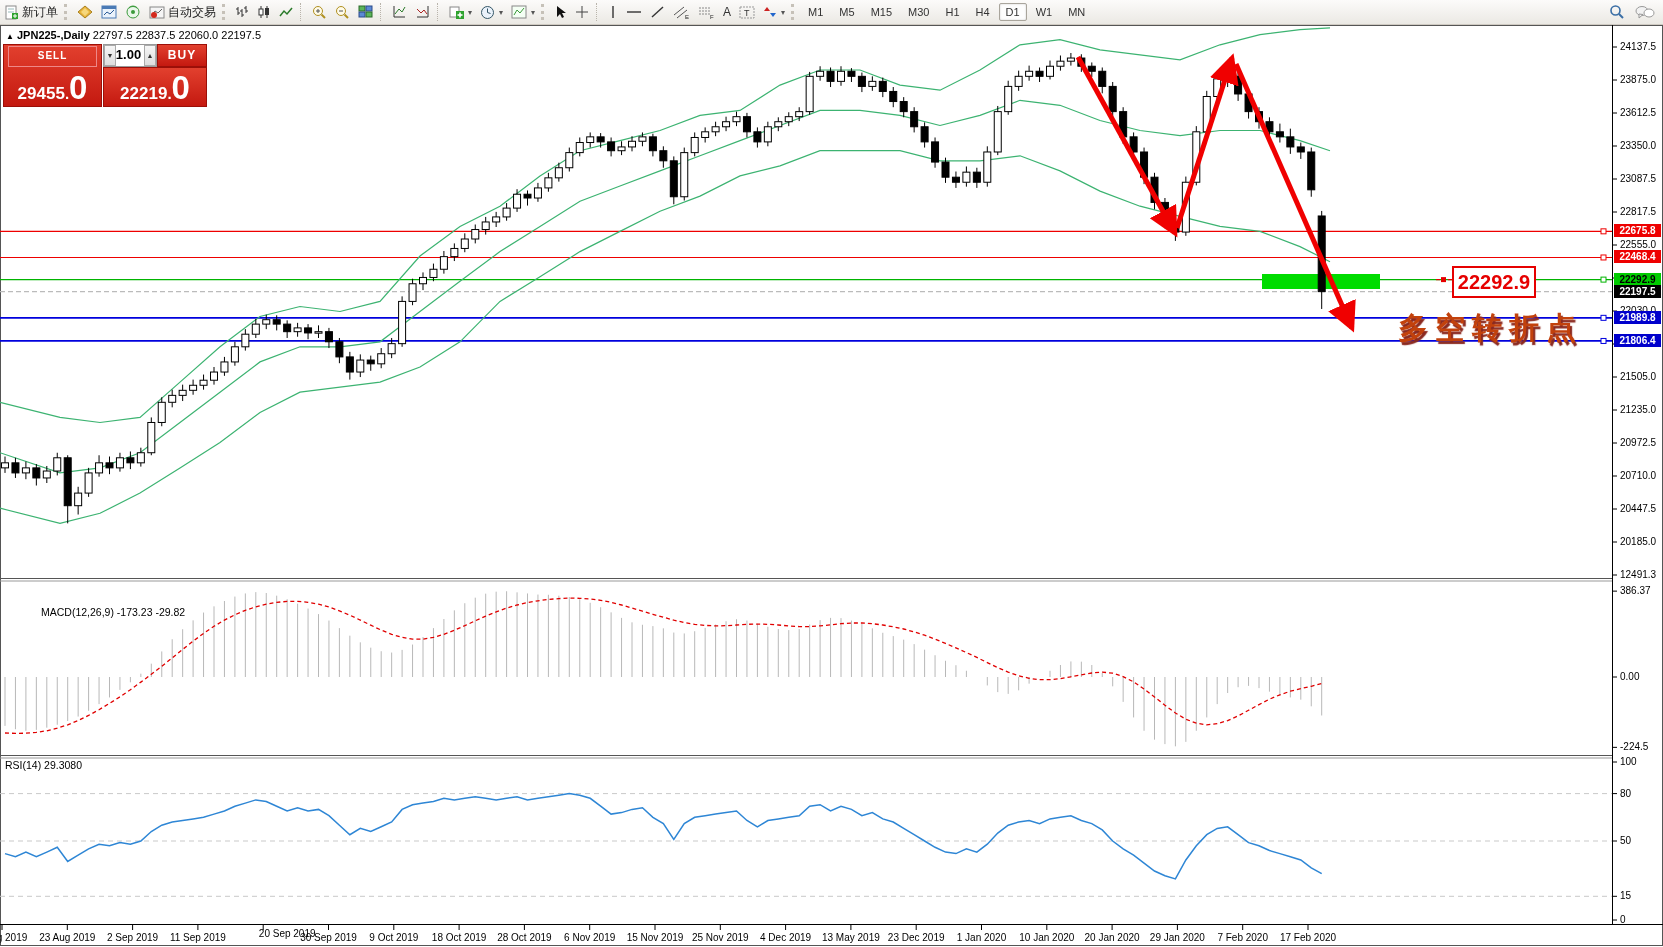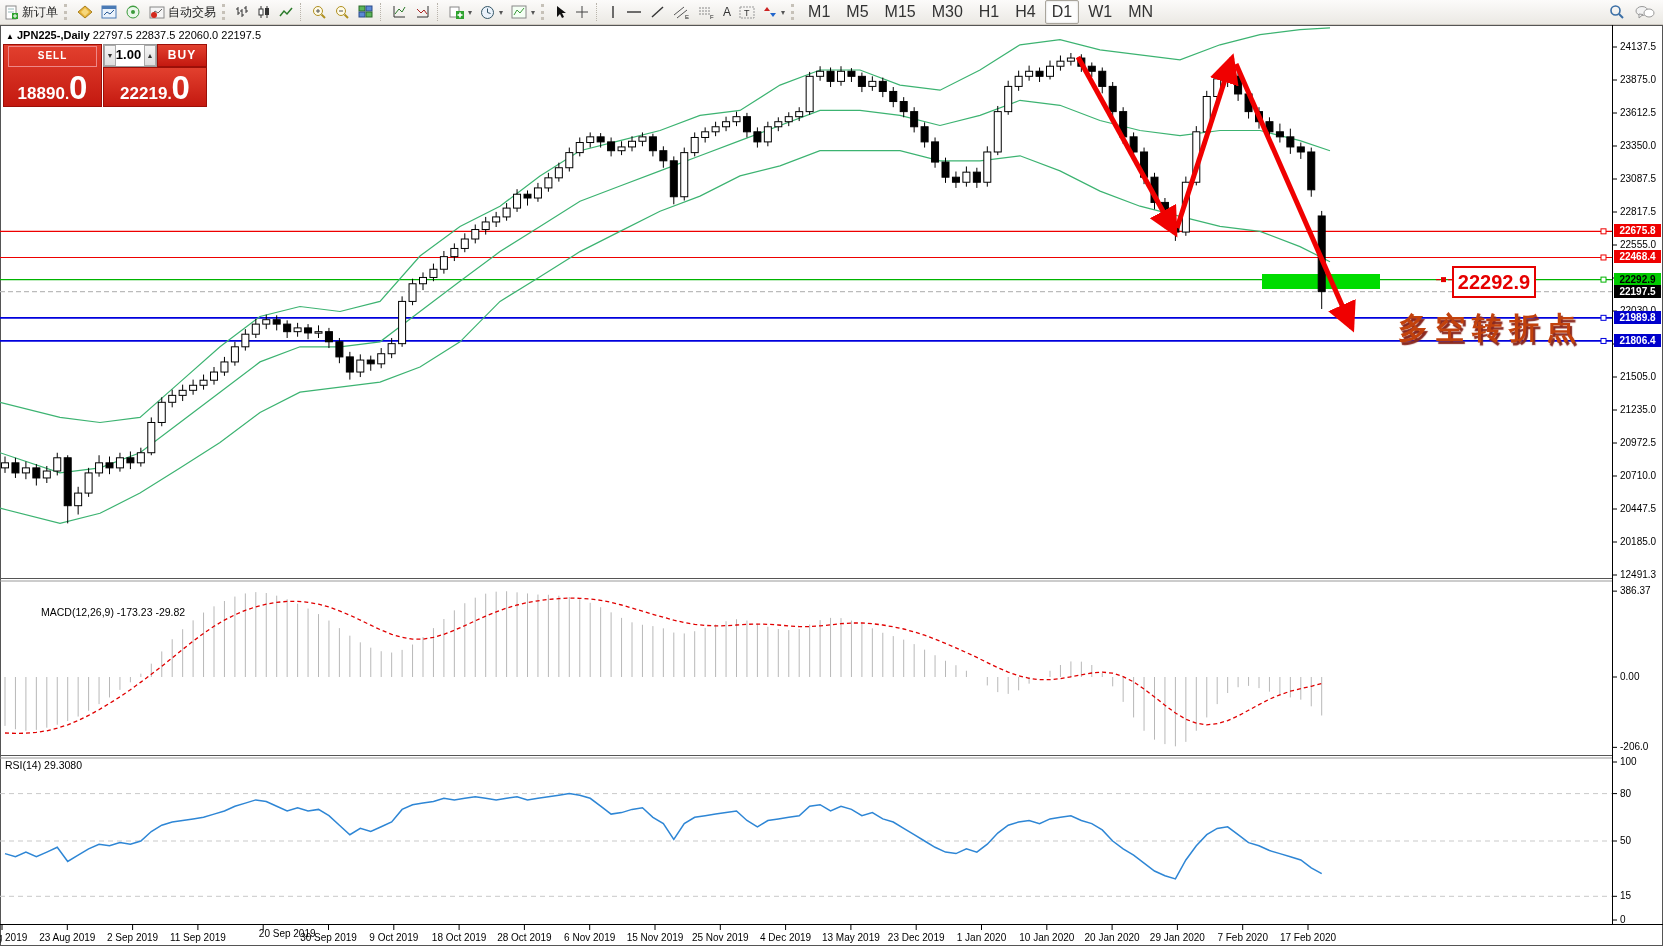--- a/index.html
+++ b/index.html
@@ -4,21 +4,21 @@
 <style>
   html,body{margin:0;padding:0;background:#fff;width:1663px;height:947px;overflow:hidden;
     font-family:"Liberation Sans", sans-serif;}
   #toolbar{position:absolute;left:0;top:0;width:1663px;height:24px;z-index:6;
     background:linear-gradient(#fcfbfa,#ebe9e4);border-bottom:1px solid #cfcac2;
     display:flex;align-items:center;font-size:12px;color:#222;}
   .tbtn{display:flex;align-items:center;gap:3px;padding:1px 4px;height:20px;border-radius:2px;}
   .sep{width:4px;height:18px;border-left:1px dotted #b9b4ab;margin:0 3px;}
   .drag{width:4px;height:16px;margin:0 2px;border-left:3px dotted #c6c1b8;}
   .caret{font-size:8px;color:#555;margin-left:1px;}
-  .tf{padding:2px 6px;font-size:16px;color:#333;margin:0 1px;border:1px solid transparent;border-radius:2px;}
+  .tf{padding:2px 6px;font-size:11px;color:#333;margin:0 1px;border:1px solid transparent;border-radius:2px;}
   .tf.active{background:#fdfdfd;border:1px solid #a9a59c;box-shadow:inset 0 0 2px #ccc;}
   .rt{margin-left:auto;display:flex;align-items:center;padding-right:8px;gap:10px;}
   svg#cv{position:absolute;left:0;top:0;z-index:1;}
   #overlays{position:absolute;left:0;top:0;width:1663px;height:947px;z-index:3;pointer-events:none;}
   #overlays div{position:absolute;}
   .tick{font-size:10px;color:#000;white-space:nowrap;}
   .badge{width:47px;height:13px;font-size:10px;font-weight:bold;line-height:13px;text-align:center;z-index:4;}
   .datelab{font-size:10px;color:#000;width:90px;text-align:center;white-space:nowrap;}
   #title{position:absolute;left:6px;top:29px;z-index:4;font-size:11px;color:#000;}
   #title b{font-weight:bold;}
@@ -527,21 +527,21 @@
     <div class="tick" style="left: 1620px; top: 338px;">21767.5</div>
     <div class="tick" style="left: 1620px; top: 371px;">21505.0</div>
     <div class="tick" style="left: 1620px; top: 404px;">21235.0</div>
     <div class="tick" style="left: 1620px; top: 437px;">20972.5</div>
     <div class="tick" style="left: 1620px; top: 470px;">20710.0</div>
     <div class="tick" style="left: 1620px; top: 503px;">20447.5</div>
     <div class="tick" style="left: 1620px; top: 536px;">20185.0</div>
     <div class="tick" style="left: 1620px; top: 569px;">12491.3</div>
     <div class="tick" style="left: 1620px; top: 585.14px;">386.37</div>
     <div class="tick" style="left: 1620px; top: 671px;">0.00</div>
-    <div class="tick" style="left: 1620px; top: 741.356px;">-206.0</div>
+    <div class="tick" style="left: 1620px; top: 741.356px;">-224.5</div>
     <div class="tick" style="left: 1620px; top: 756px;">100</div>
     <div class="tick" style="left: 1620px; top: 787.6px;">80</div>
     <div class="tick" style="left: 1620px; top: 835px;">50</div>
     <div class="tick" style="left: 1620px; top: 890.3px;">15</div>
     <div class="tick" style="left: 1620px; top: 914px;">0</div>
     <div class="datelab" style="left: -43px; top: 932px;">4 Aug 2019</div>
     <div class="datelab" style="left: 22.3px; top: 932px;">23 Aug 2019</div>
     <div class="datelab" style="left: 87.6px; top: 932px;">2 Sep 2019</div>
     <div class="datelab" style="left: 152.9px; top: 932px;">11 Sep 2019</div>
     <div class="datelab" style="left: 218.2px; top: 928px; margin-left: 24px;">20 Sep 2019</div>
@@ -789,21 +789,21 @@
 
 <div id="title">
   <span style="font-size:8px;">▲</span>
   <b>JPN225-,Daily</b>
   <span>22797.5 22837.5 22060.0 22197.5</span>
 </div>
 
 <div id="ocw">
   <div class="redbox" id="sellblk">
     <div class="selllab">SELL</div>
-    <div class="bigpx"><span class="m">18890</span><span class="d">.</span><span class="p">0</span></div>
+    <div class="bigpx"><span class="m">29455</span><span class="d">.</span><span class="p">0</span></div>
   </div>
   <div class="redbox" id="buylab">
       <div class="bblab">BUY</div>
     </div>
   <div class="redbox" id="buyblk">
     <div class="bigpx"><span class="m">22219</span><span class="d">.</span><span class="p">0</span></div>
   </div>
   <div id="lotbox">
     <div class="sp">▼</div>
     <div class="lv">1.00</div>

